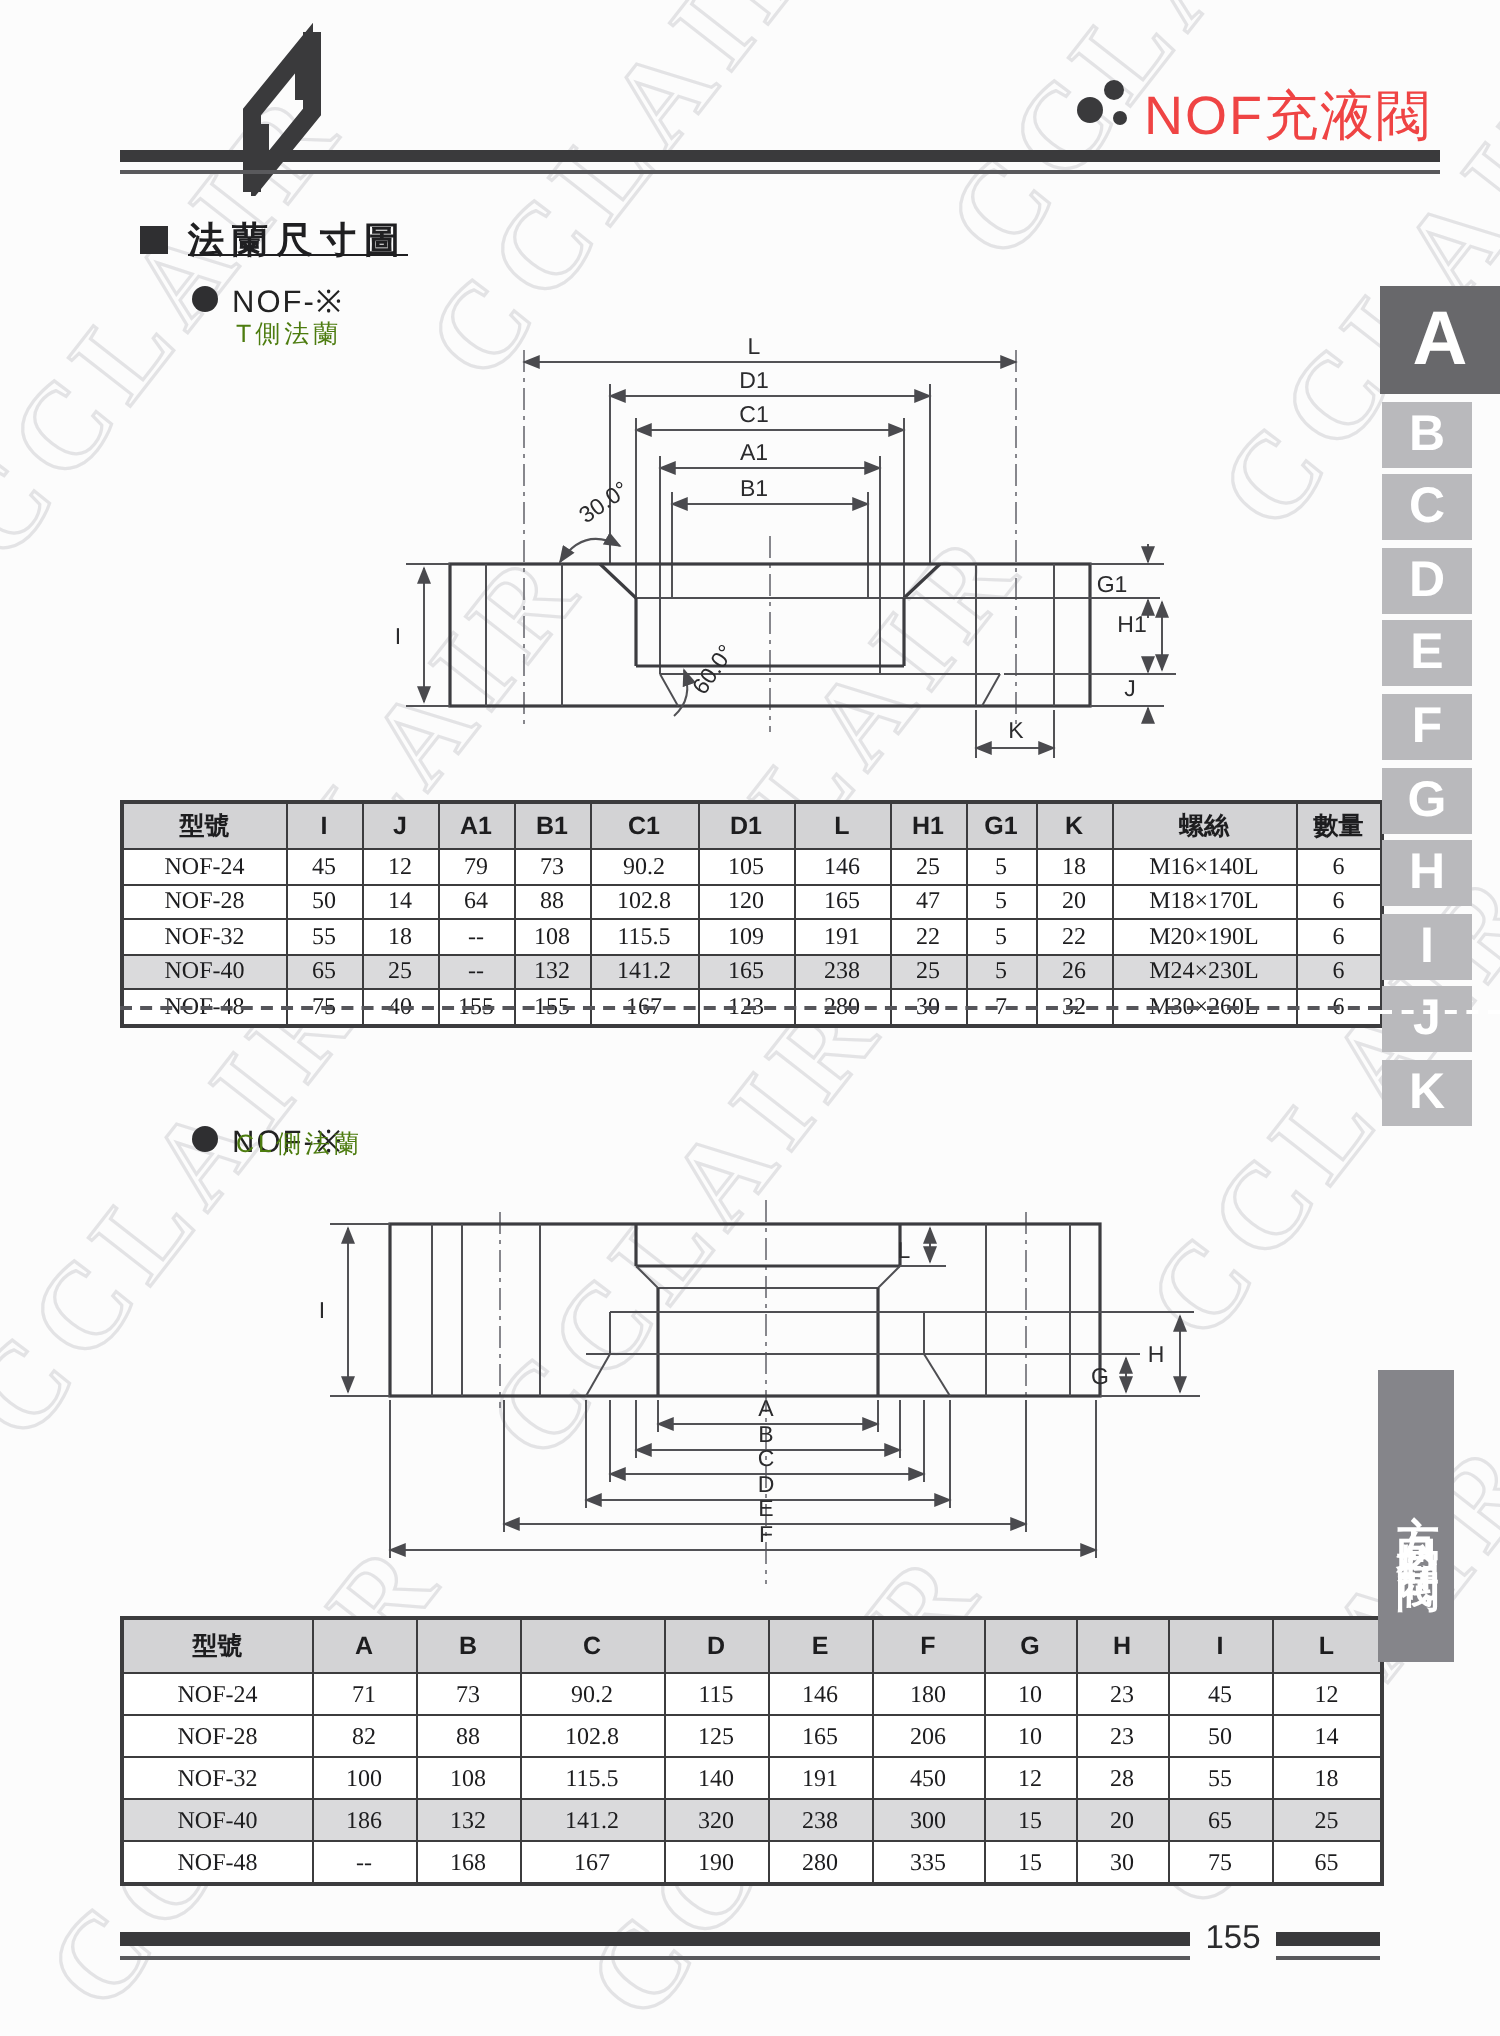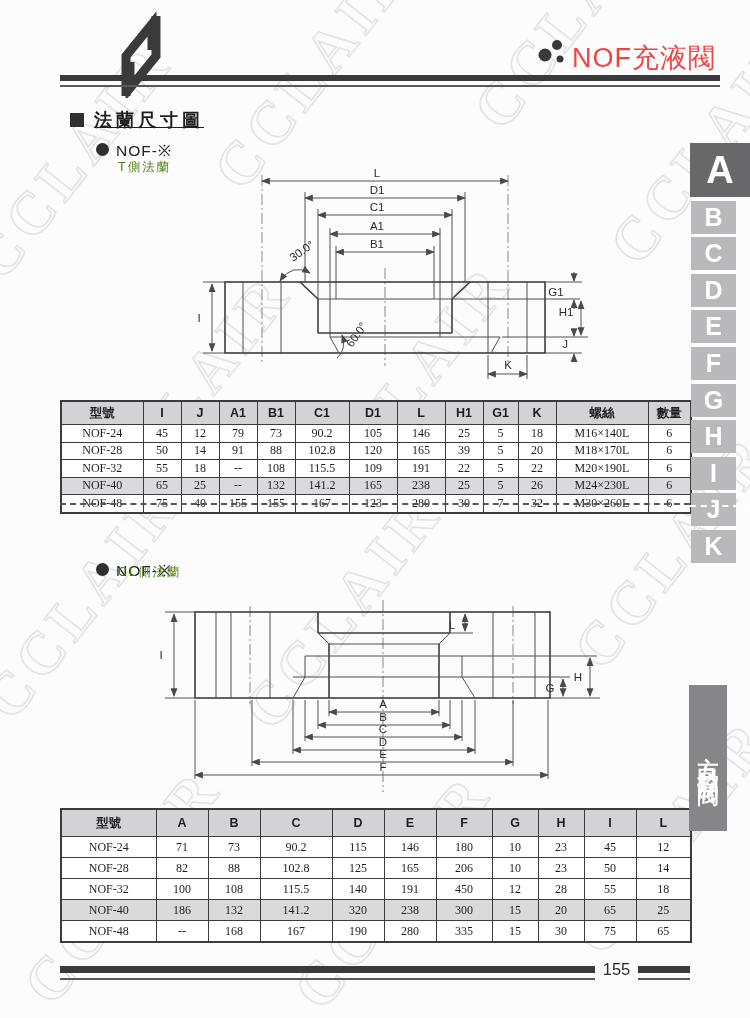--- a/index.html
+++ b/index.html
@@ -218,26 +218,26 @@
           <td>25</td>
           <td>5</td>
           <td>18</td>
           <td>M16×140L</td>
           <td>6</td>
         </tr>
         <tr>
           <td>NOF-28</td>
           <td>50</td>
           <td>14</td>
-          <td>91</td>
+          <td>64</td>
           <td>88</td>
           <td>102.8</td>
           <td>120</td>
           <td>165</td>
-          <td>39</td>
+          <td>47</td>
           <td>5</td>
           <td>20</td>
           <td>M18×170L</td>
           <td>6</td>
         </tr>
         <tr>
           <td>NOF-32</td>
           <td>55</td>
           <td>18</td>
           <td>--</td>

